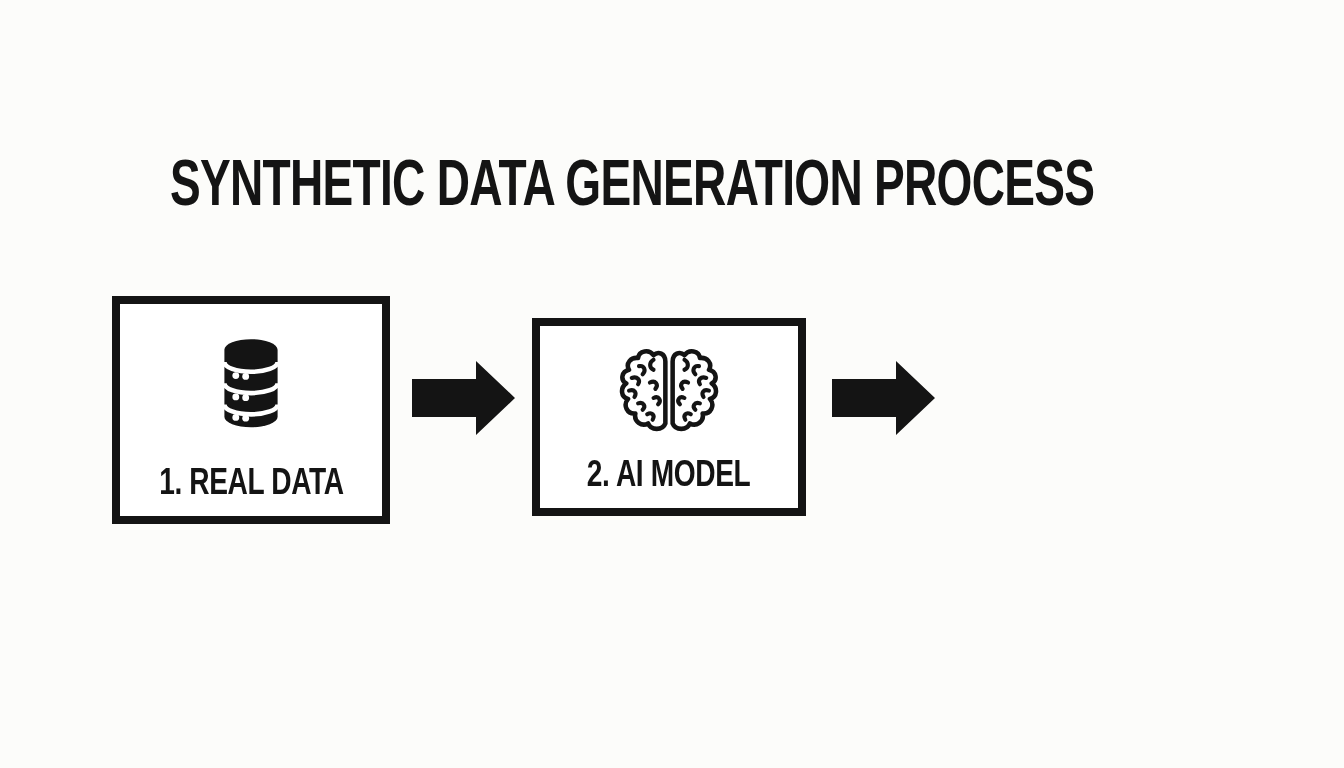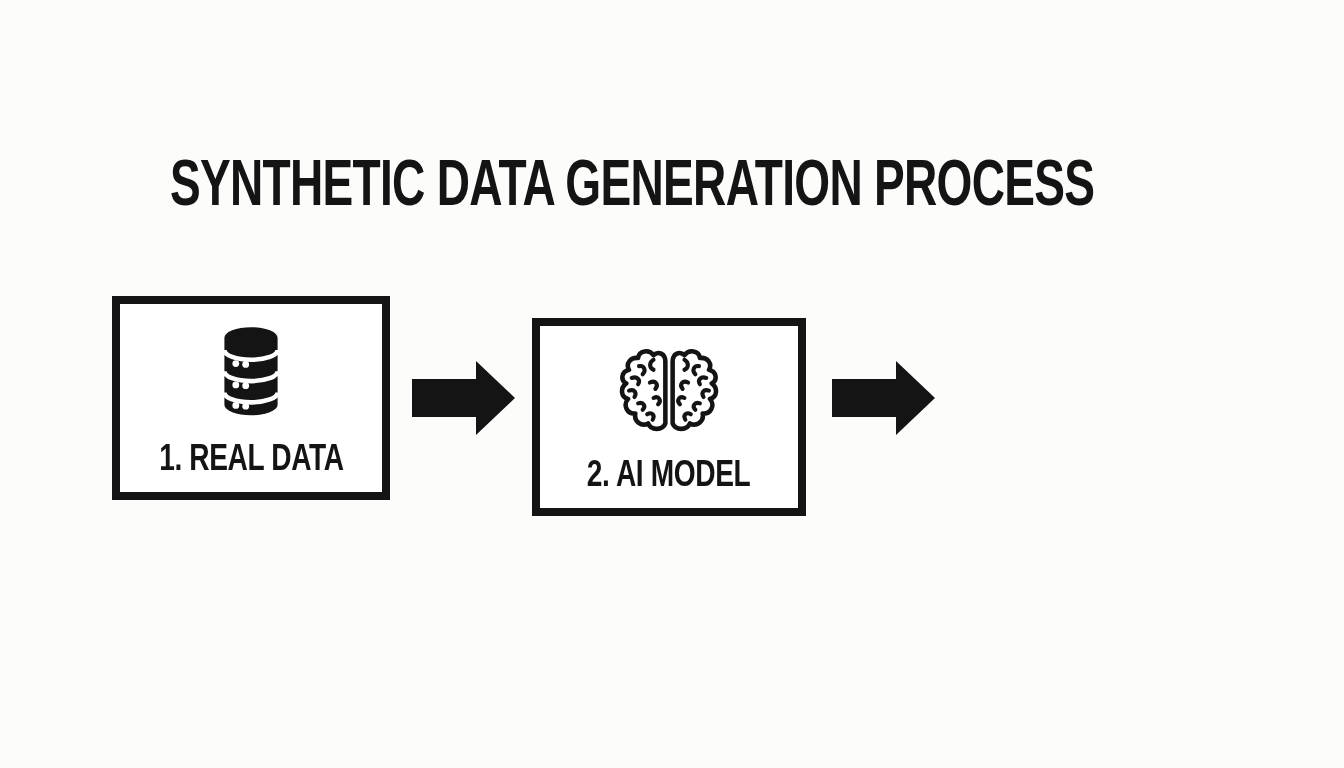--- a/index.html
+++ b/index.html
@@ -32,21 +32,21 @@
     color: var(--ink);
   }
   .step-box {
     position: absolute;
     border: 8px solid var(--ink);
     background: var(--box-fill);
     display: flex;
     flex-direction: column;
     align-items: center;
   }
-  .box-1 { left: 112px; top: 296px; width: 278px; height: 204px; }
+  .box-1 { left: 112px; top: 296px; width: 278px; height: 228px; }
   .box-2 { left: 532px; top: 298px; width: 274px; height: 198px; margin-top: 20px; }
   .box-3 { left: 952px; top: 299px; width: 277px; height: 197px; }
   .icon-area {
     flex: 1;
     display: flex;
     align-items: center;
     justify-content: center;
     padding-top: 6px;
   }
   .step-label {

